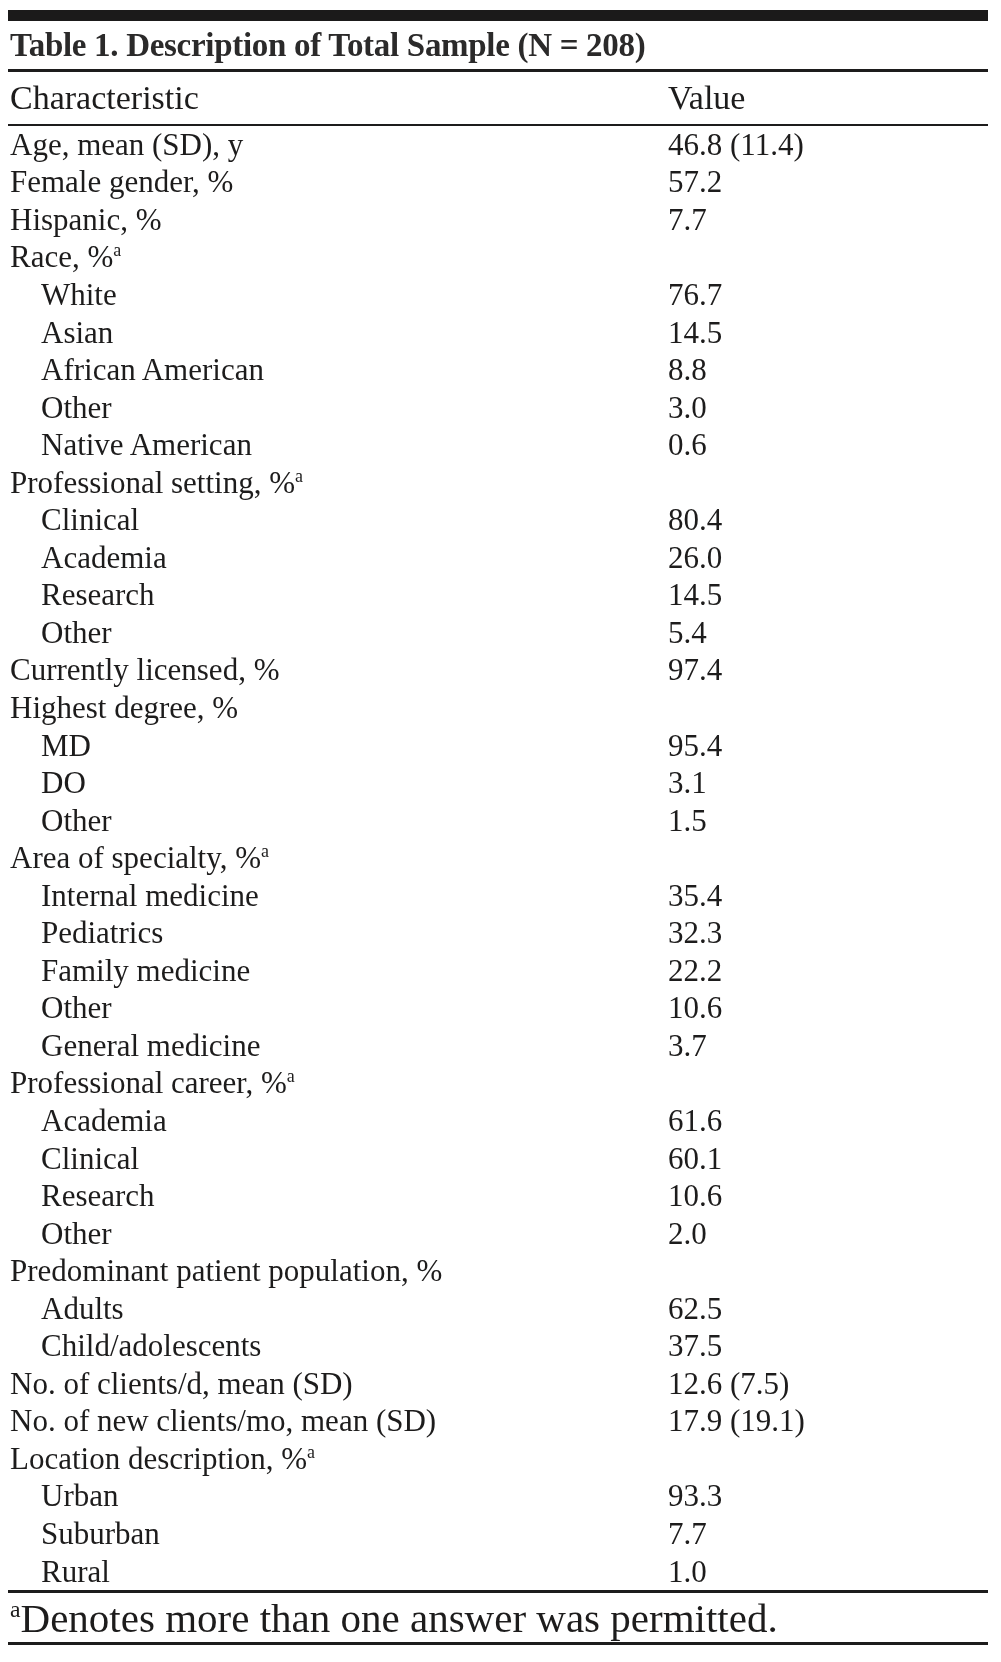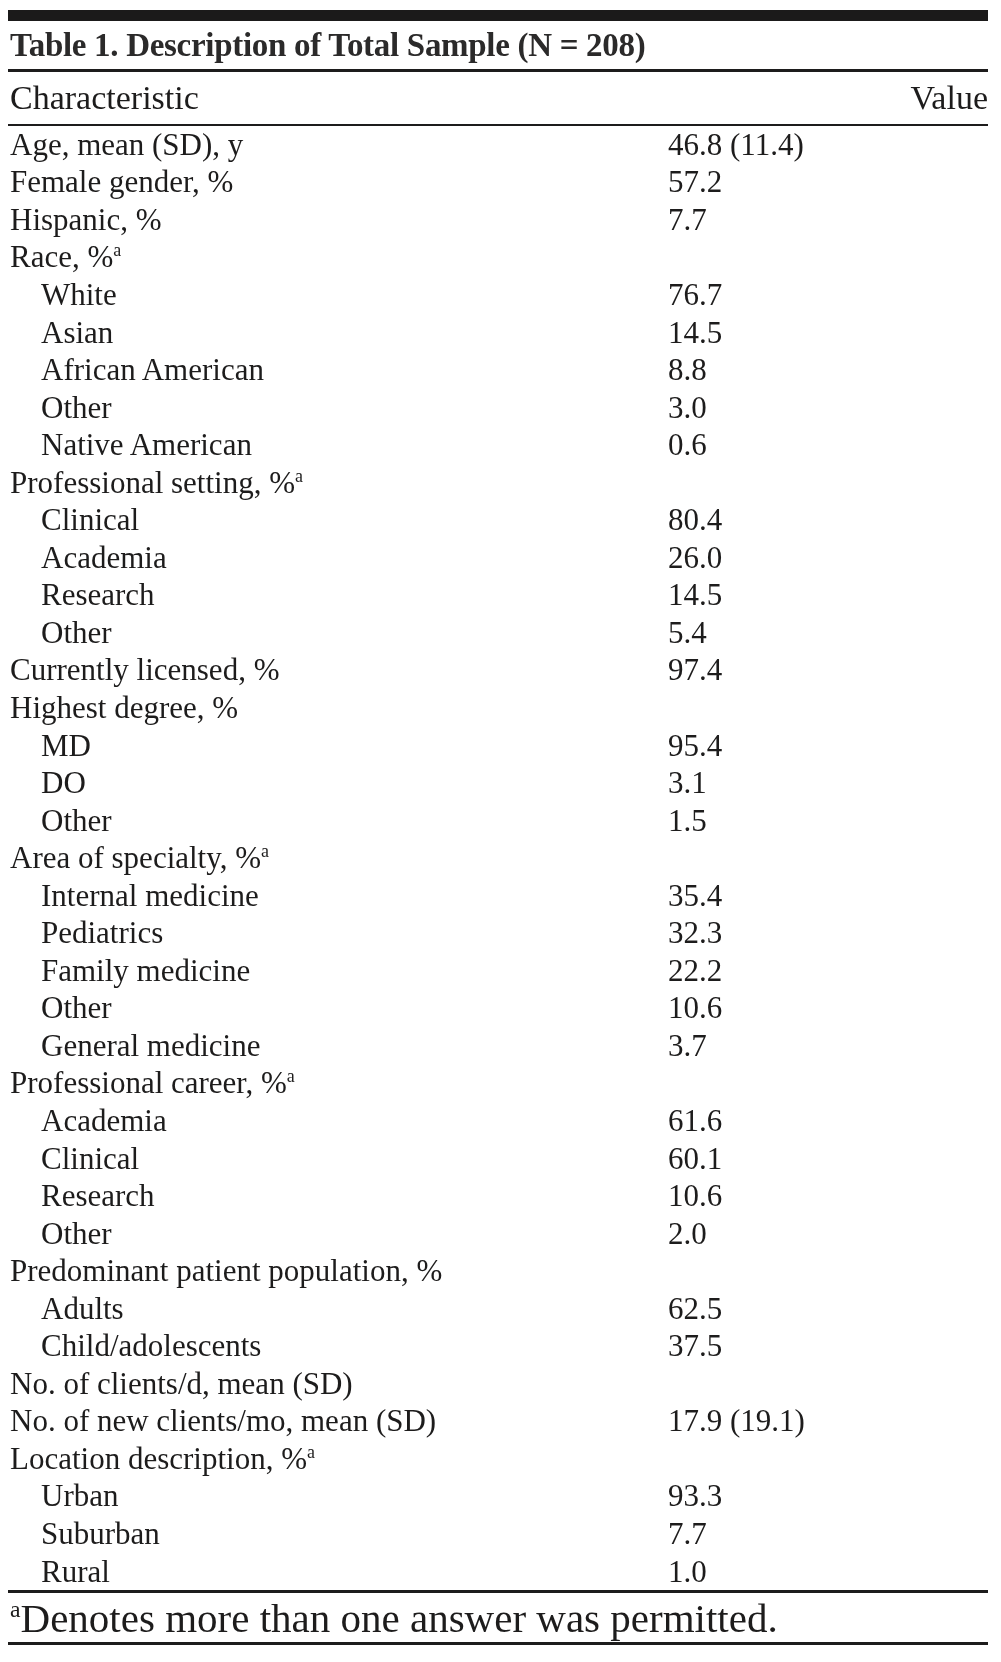--- a/index.html
+++ b/index.html
@@ -30,21 +30,21 @@
   }
   .rule { height: 3px; background: #1d1c1c; }
   .rule.thin { height: 2px; }
   .header-row {
     display: flex;
     align-items: center;
     height: 52px;
     font-size: 34px;
   }
   .header-row .col-label { flex: 1; padding-left: 2px; }
-  .header-row .col-value { width: 320px; text-align: right; font-family: Liberation Serif, serif; }
+  .header-row .col-value { width: 320px; text-align: left; font-family: Liberation Serif, serif; }
   .tbody { }
   .row {
     display: flex;
     align-items: center;
     height: 37.55px;
     font-size: 31px;
   }
   .row .label { flex: 1; padding-left: 2px; white-space: nowrap; }
   .row.indent .label { padding-left: 33px; }
   .row .value { width: 320px; text-align: left; white-space: nowrap; }
@@ -241,20 +241,21 @@
     <span class="value">62.5</span>
   </div>
 
   <div class="row indent">
     <span class="label"><span class="label-text">Child/adolescents</span></span>
     <span class="value">37.5</span>
   </div>
 
   <div class="row">
     <span class="label"><span class="label-text">No. of clients/d, mean (SD)</span></span>
+    <span class="value">12.6 (7.5)</span>
   </div>
 
   <div class="row">
     <span class="label"><span class="label-text">No. of new clients/mo, mean (SD)</span></span>
     <span class="value">17.9 (19.1)</span>
   </div>
 
   <div class="row">
     <span class="label"><span class="label-text">Location description, %</span><sup>a</sup></span>
     <span class="value"></span>

